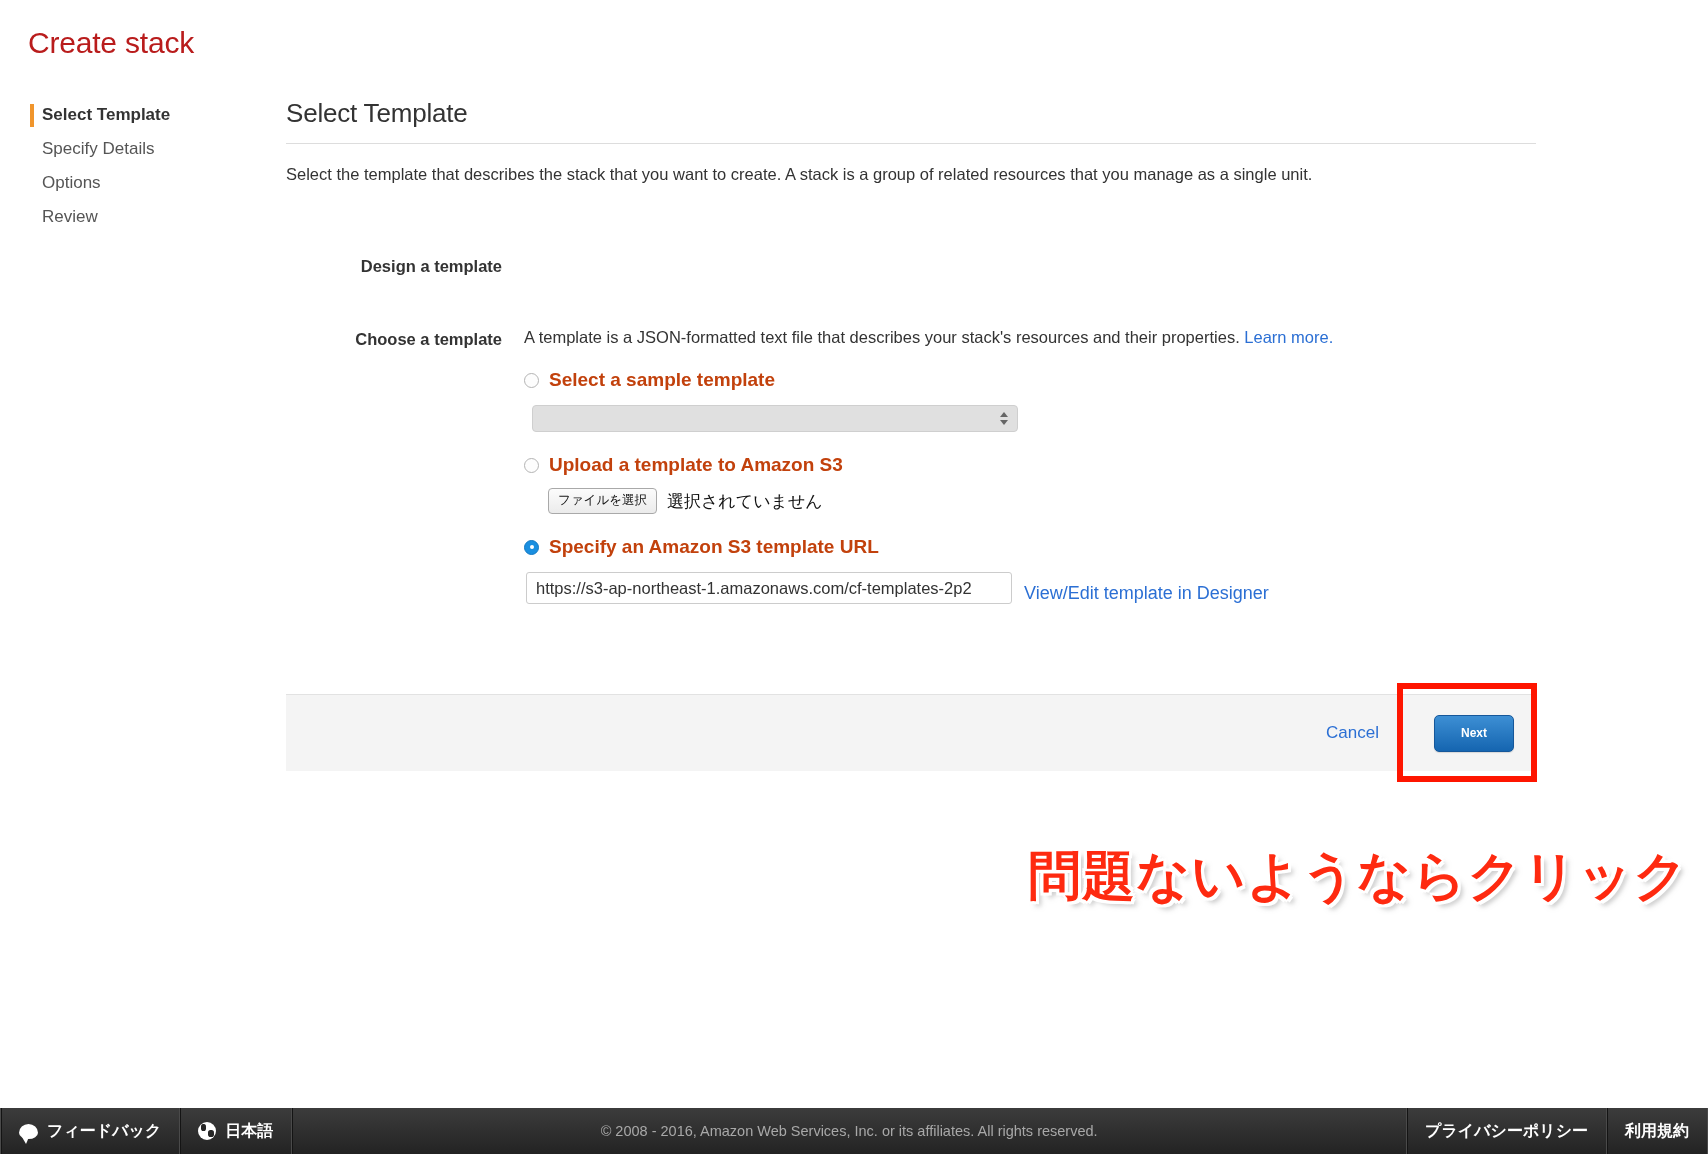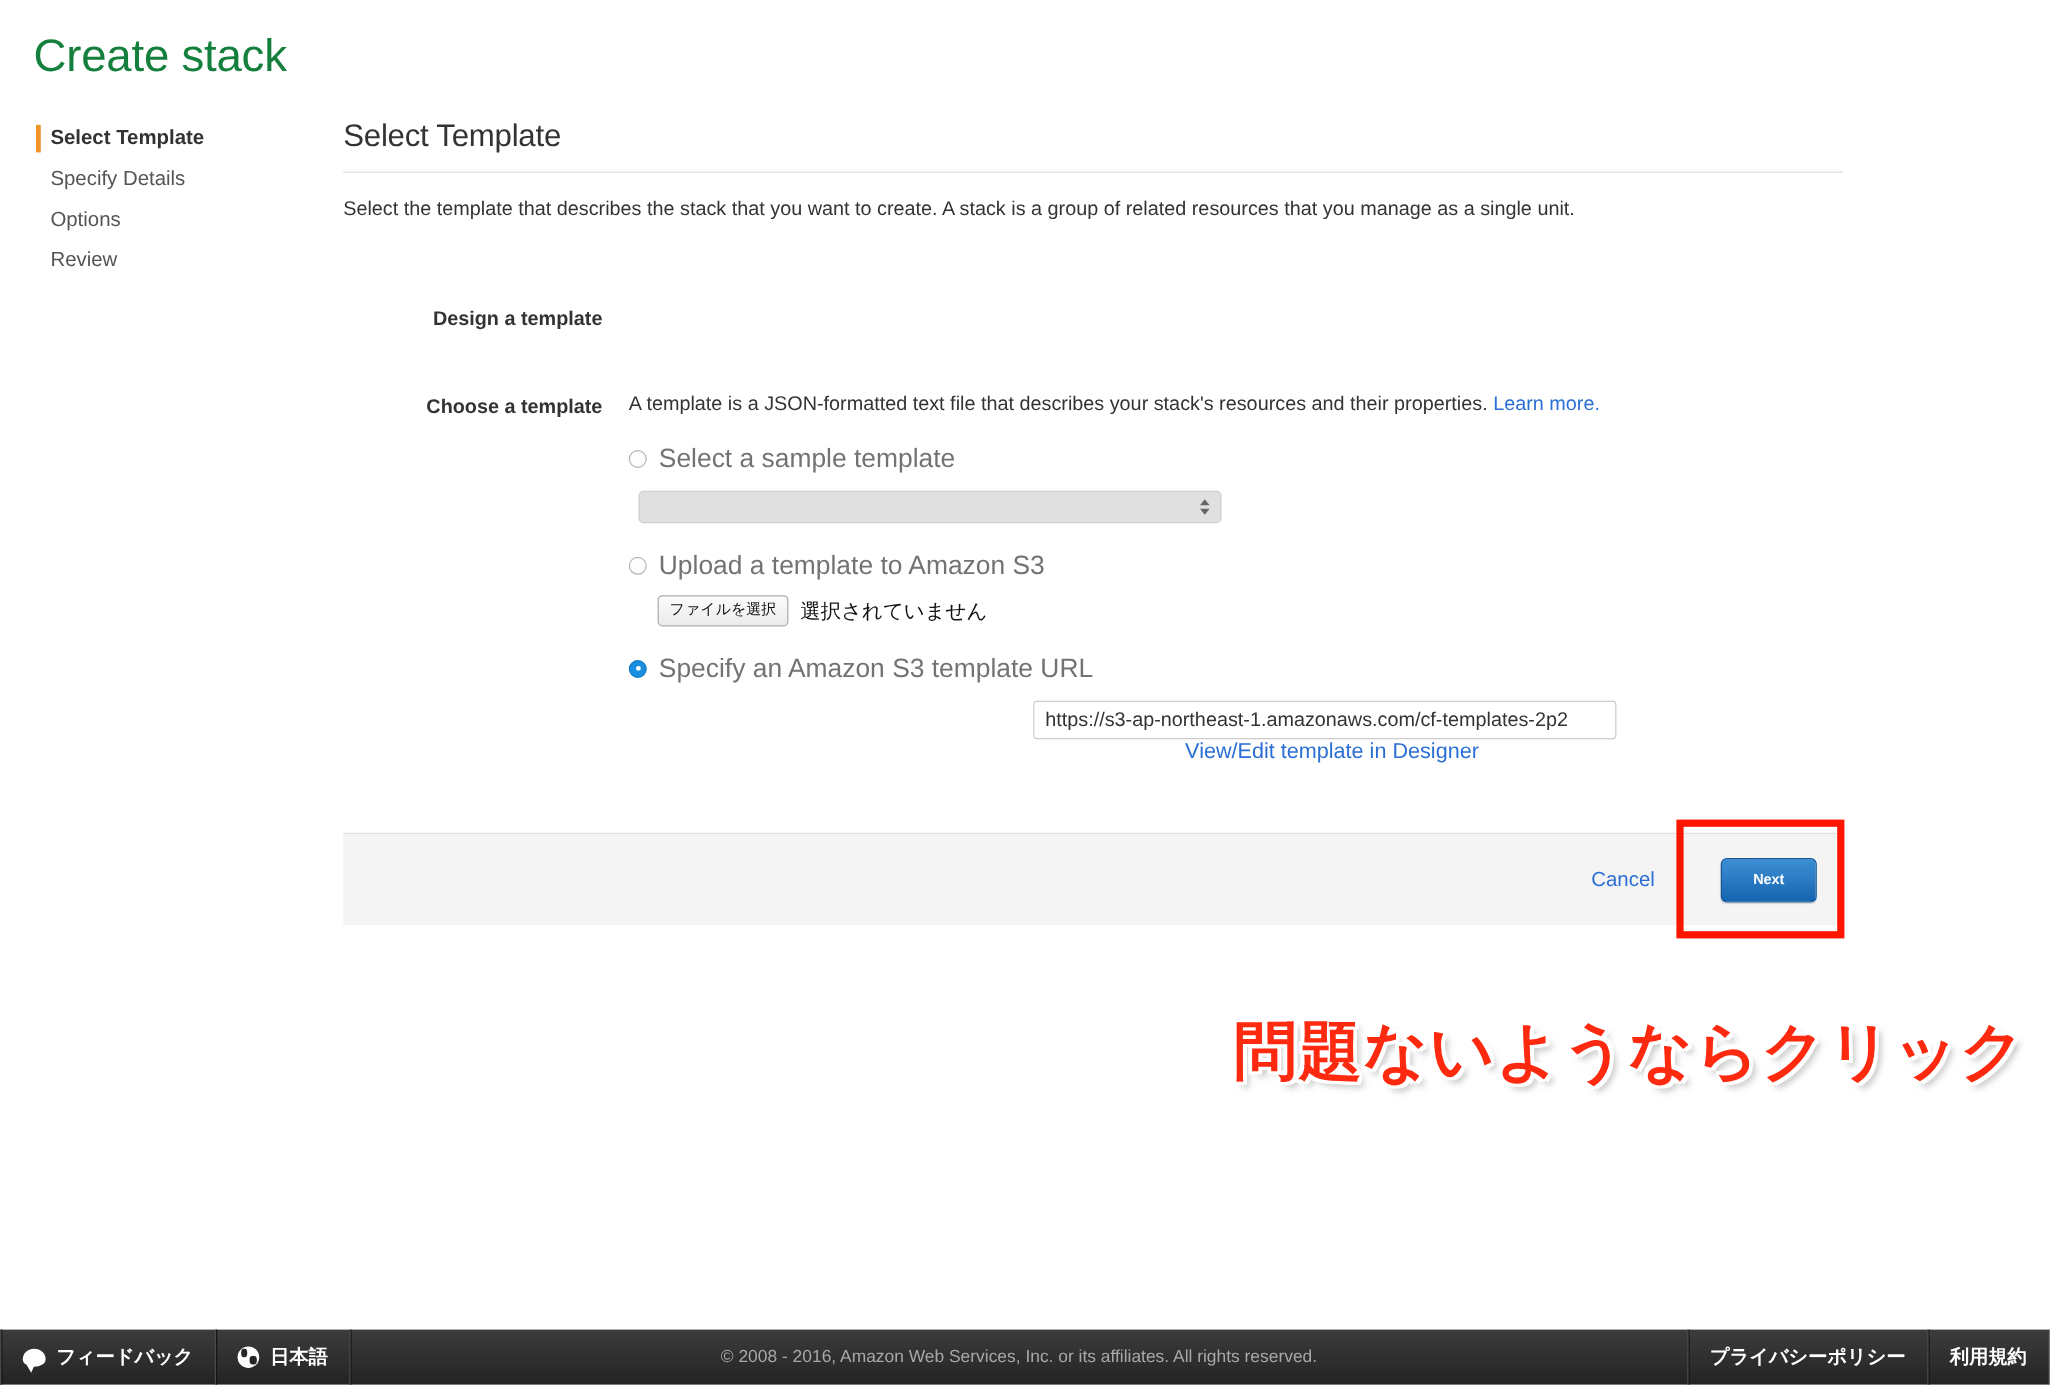--- a/index.html
+++ b/index.html
@@ -11,22 +11,22 @@
     font-family: "Liberation Sans", sans-serif;
     overflow: hidden;
     position: relative;
   }
 
   
   .page-title {
     position: absolute;
     left: 28px;
     top: 26px;
-    font-size: 38px;
-    color: #15803d;
+    font-size: 30px;
+    color: #b91c1c;
     font-weight: 400;
     letter-spacing: -0.2px;
   }
 
   
   .sidebar {
     position: absolute;
     left: 30px;
     top: 100px;
     width: 230px;
@@ -146,23 +146,24 @@
     content: "";
     position: absolute;
     left: 4.5px;
     top: 4.5px;
     width: 4px;
     height: 4px;
     border-radius: 50%;
     background: #ffffff;
   }
   .radio-label {
-    font-size: 22px;
-    color: #737373;
-    cursor: pointer;
+    font-size: 19px;
+    color: #c2410c;
+    cursor: pointer;
+    font-weight: bold;
   }
 
   
   .sel-wrap {
     margin: 14px 0 0 8px;
     width: 486px;
     height: 27px;
     background: #e0e0e0;
     border: 1px solid #cfcfcf;
     border-radius: 4px;
@@ -211,22 +212,21 @@
   .file-status {
     margin-left: 10px;
     font-size: 17px;
     color: #111111;
   }
 
   
   .url-row {
     margin: 14px 0 0 2px;
     display: flex;
-    align-items: center;
-    flex-direction: column;
+    align-items: flex-end;
   }
   .url-input {
     width: 486px;
     height: 32px;
     padding: 4px 9px;
     font-size: 16.5px;
     color: #333333;
     border: 1px solid #cccccc;
     border-radius: 3px;
     background: #ffffff;

